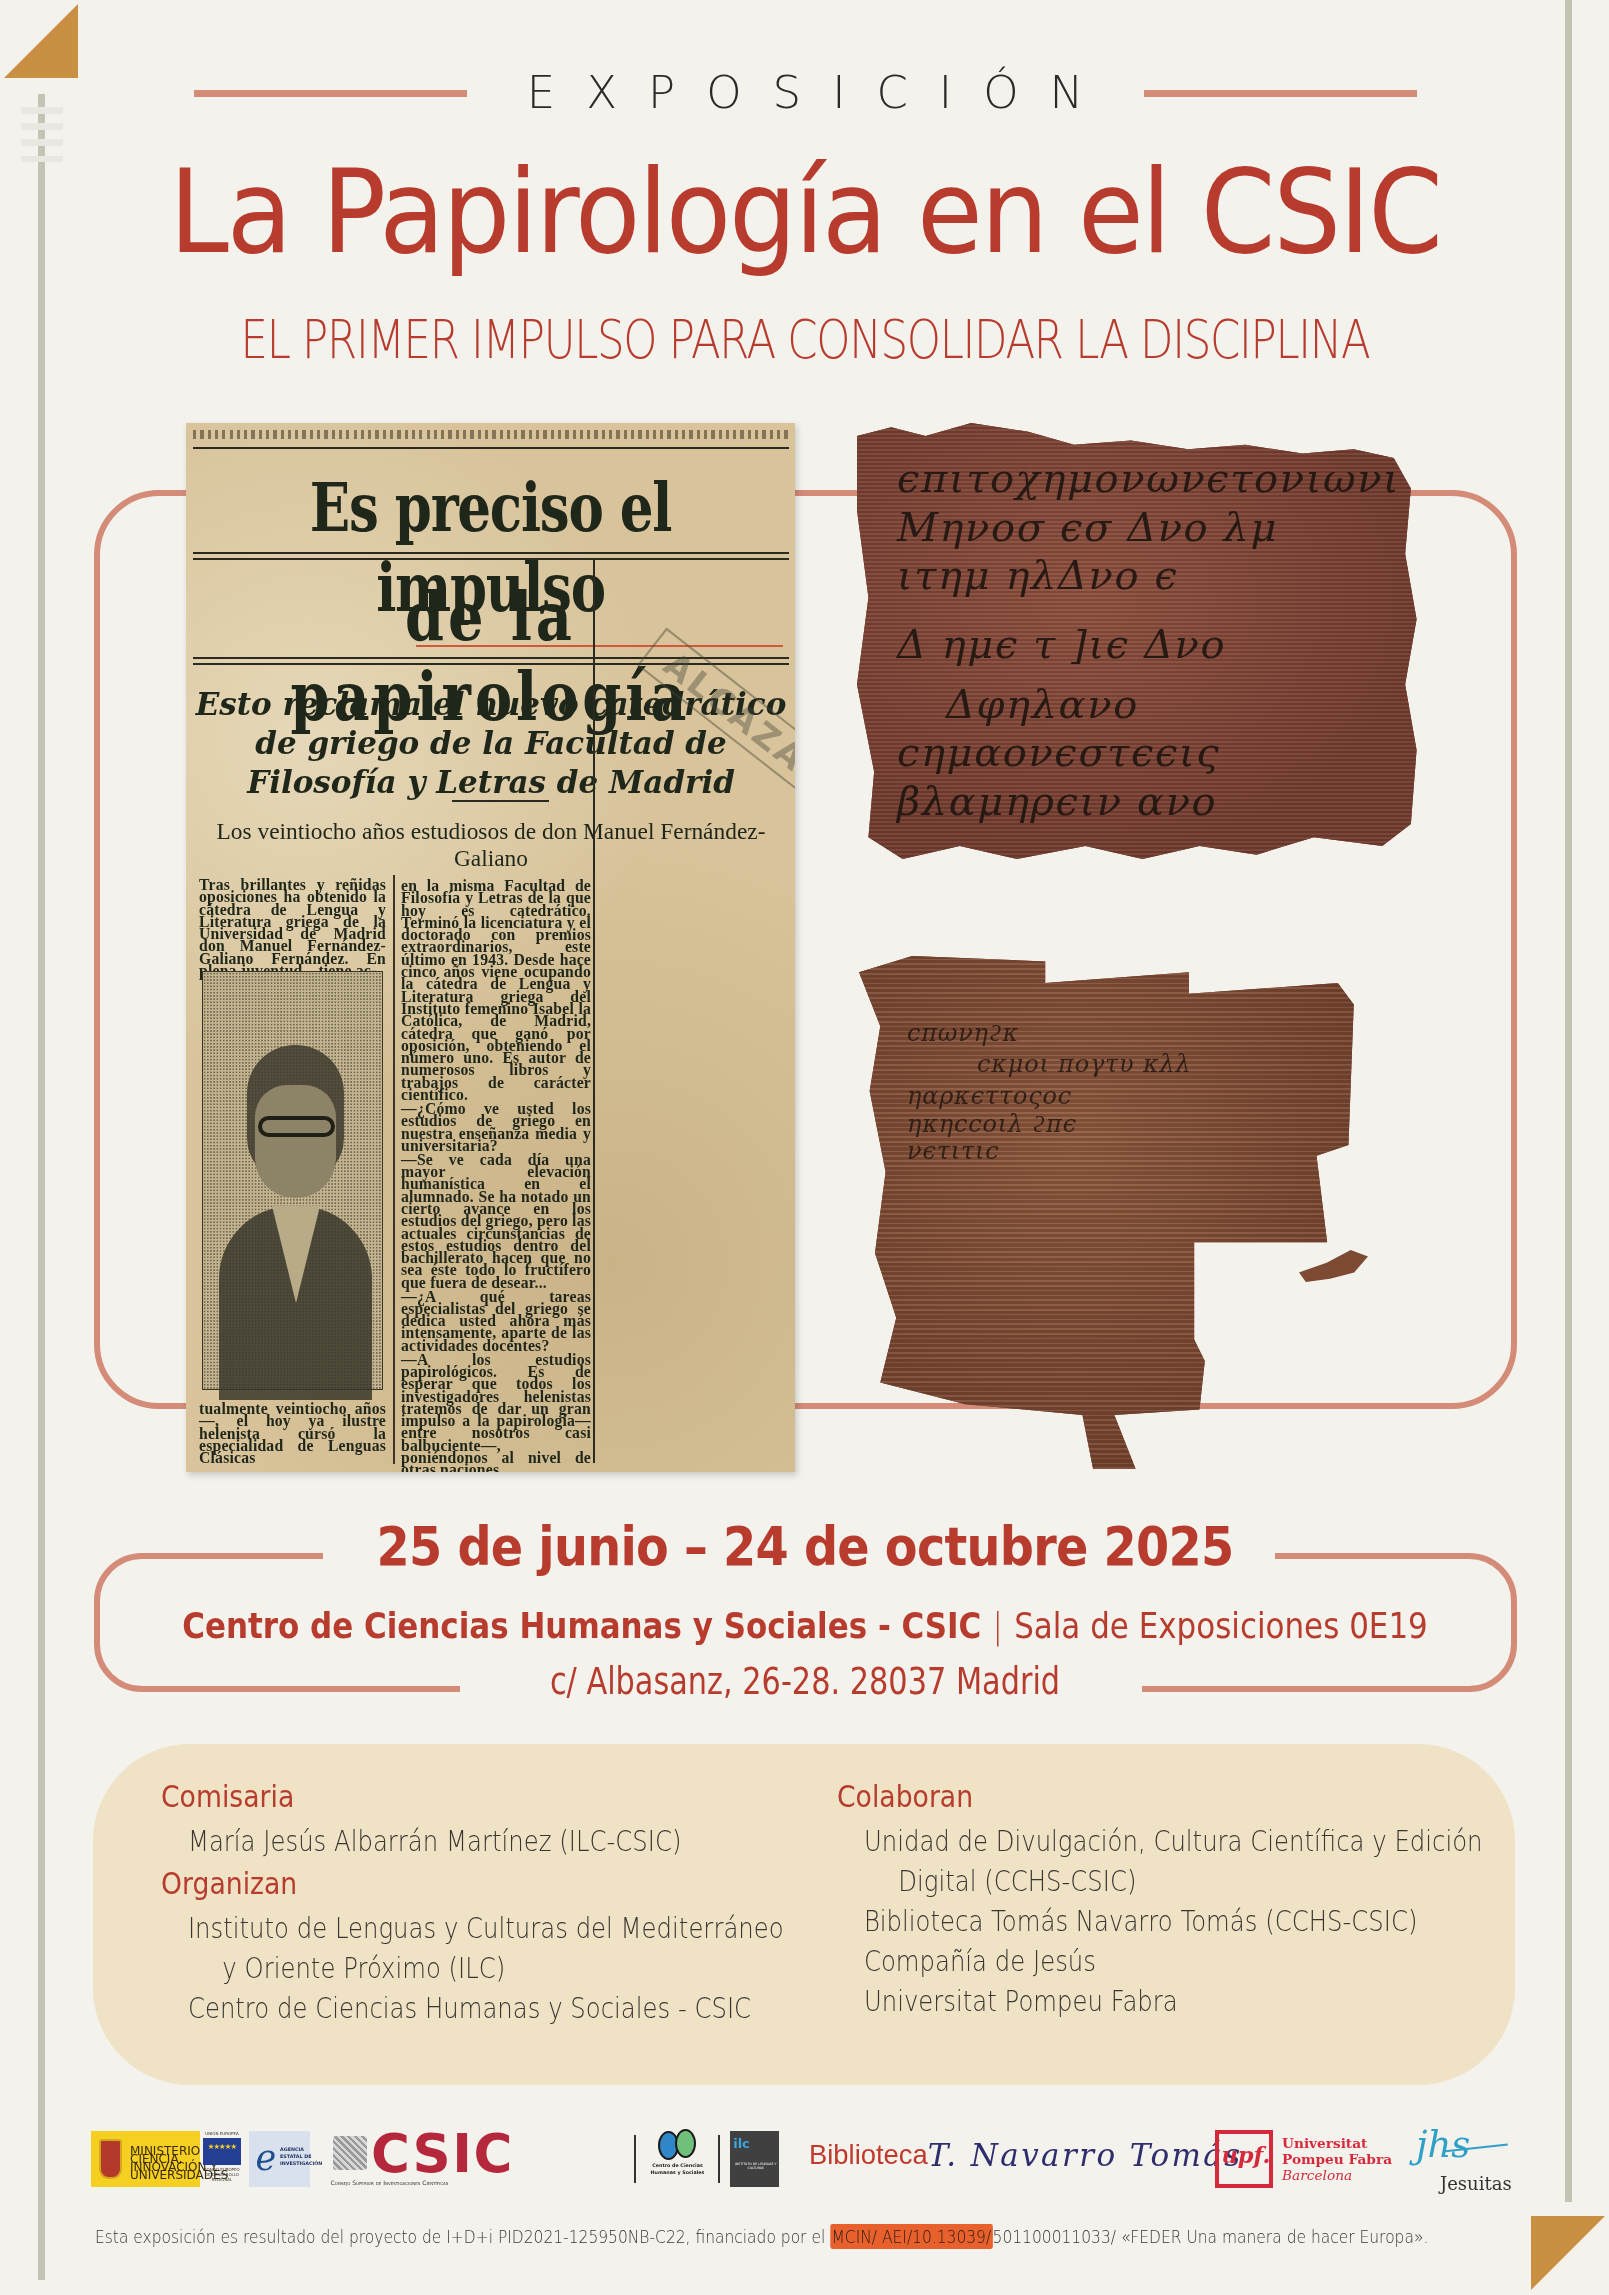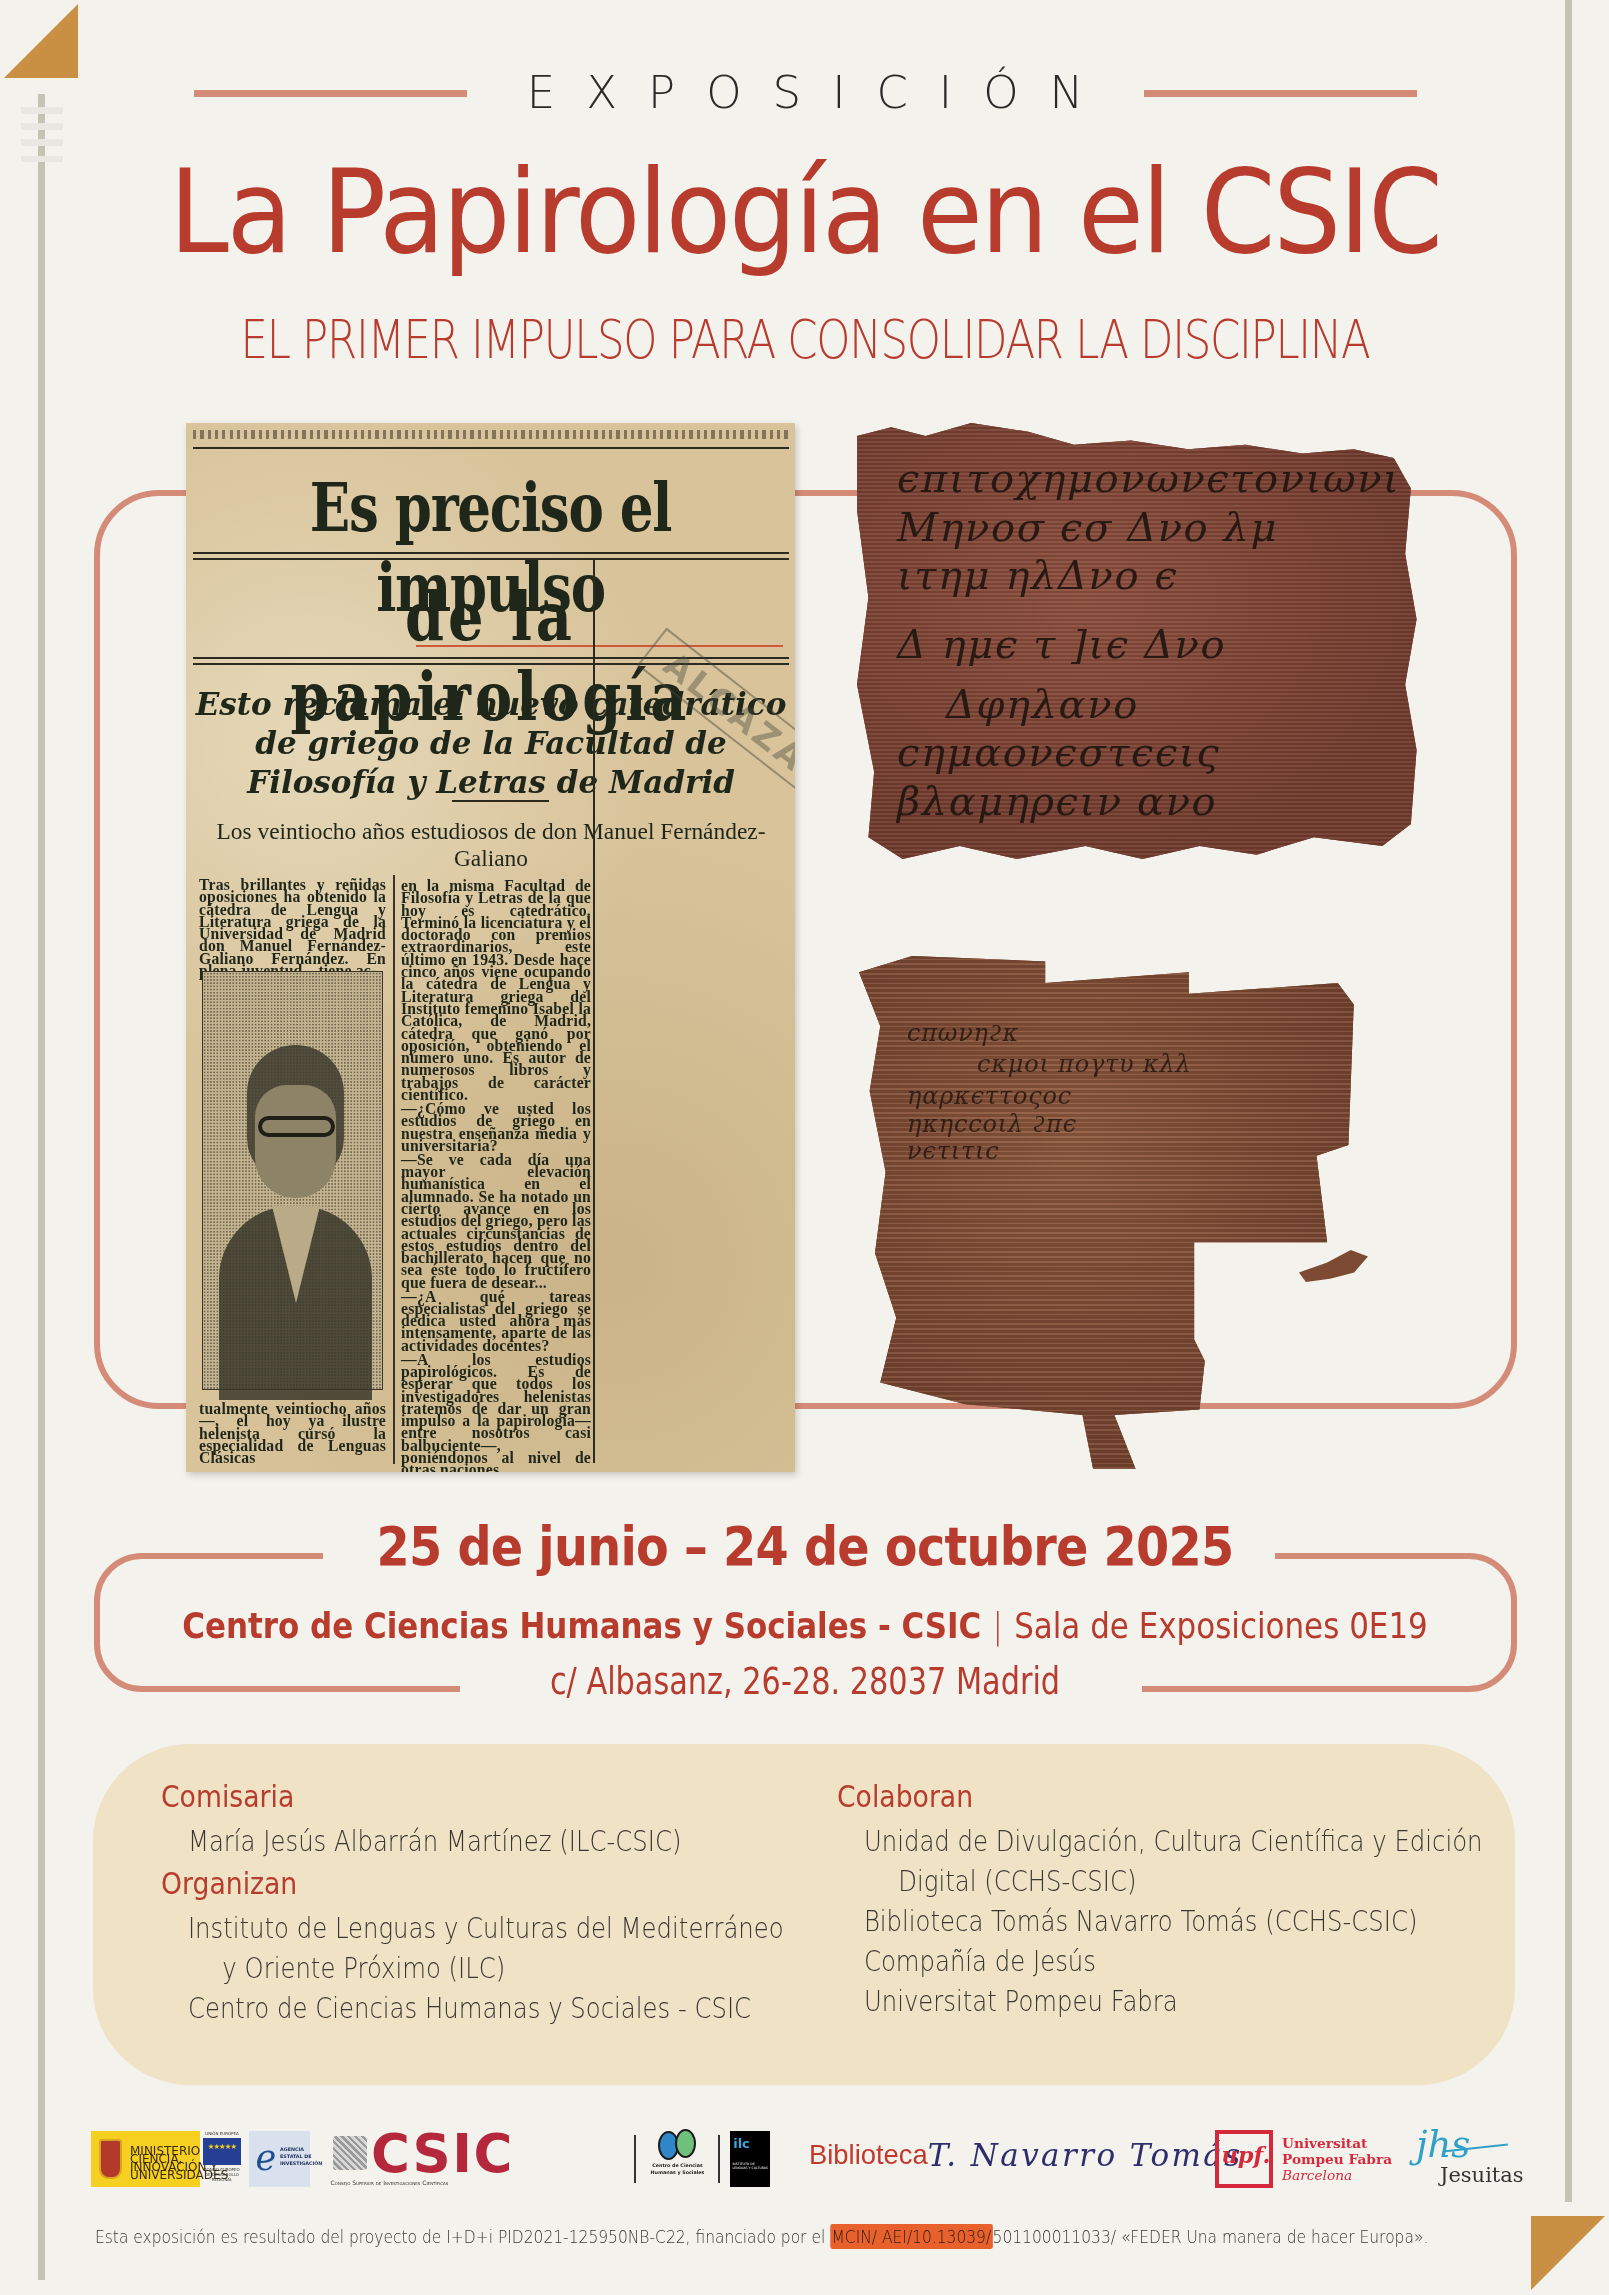--- a/index.html
+++ b/index.html
@@ -216,34 +216,34 @@
     font-weight: bold; font-size: 53px; color: #b5283b; letter-spacing: 1.6px; }
   .logo-csic .sub { position: absolute; left: 1.6px; top: 50px; font-family: "DejaVu Sans", sans-serif;
     font-size: 6px; color: #333; white-space: nowrap; font-variant: small-caps; }
   .logo-sep { width: 1.6px; height: 48px; background: #333; }
   .logo-cchs { left: 645px; top: 2129px; width: 65px; height: 58px; }
   .logo-cchs .rings { position: relative; width: 48px; height: 34px; margin: 0 auto; }
   .logo-cchs .rings i { position: absolute; width: 21px; height: 29px; border: 2.4px solid #1b1b1b; border-radius: 50%; }
   .logo-cchs .rings i:nth-child(1) { left: 4.8px; top: 1.6px; background: #2f86c8; }
   .logo-cchs .rings i:nth-child(2) { left: 21px; top: 0; background: #6ec07a; }
   .logo-cchs .txt { font-size: 4.8px; line-height: 6.5px; text-align: center; font-weight: bold; font-family: "DejaVu Sans", sans-serif; color: #222; }
-  .logo-ilc { left: 730px; top: 2131px; width: 40px; height: 56px; background: #000000; }
+  .logo-ilc { left: 730px; top: 2131px; width: 49px; height: 56px; background: #404040; text-align: center; }
   .logo-ilc .ic { position: absolute; left: 3.2px; top: 4.8px; font-size: 13px; font-weight: bold; color: #3aa7e0; font-family: "DejaVu Sans", sans-serif; }
   .logo-ilc .txt { position: absolute; left: 2.4px; top: 31px; font-size: 3.2px; line-height: 4px; color: #fff; font-family: "DejaVu Sans", sans-serif; }
   .logo-bib { left: 809px; top: 2137px; width: 371px; height: 48px; white-space: nowrap; }
   .logo-bib .b { font-family: "Liberation Sans", sans-serif; font-size: 27.4px; color: #c0392b; vertical-align: middle; }
   .logo-bib .sig { font-family: "DejaVu Serif", serif; font-style: italic; font-size: 31px; color: #2e2e6e; letter-spacing: 2.4px; vertical-align: middle; }
   .logo-upf { left: 1215px; top: 2130px; width: 58px; height: 58px; border: 4.8px solid #d62a3c; }
   .logo-upf .u { position: absolute; left: 2.4px; top: 8px; font-family: "DejaVu Serif", serif; font-weight: bold; font-style: italic; font-size: 22.6px; color: #d62a3c; }
   .logo-upf-txt { left: 1282px; top: 2135px; font-family: "DejaVu Serif", serif; color: #d62a3c; font-size: 13.7px; line-height: 16px; font-weight: bold; }
   .logo-upf-txt .it { font-style: italic; font-weight: normal; }
   .logo-jes { left: 1416px; top: 2129px; width: 97px; height: 58px; }
   .logo-jes .ihs { position: absolute; left: 0; top: -6.5px; font-family: "DejaVu Serif", serif; font-style: italic; font-size: 37px; color: #2fa0c8; }
   .logo-jes .swash { position: absolute; left: 27.4px; top: 18px; width: 65px; height: 2.4px; background: #2fa0c8; transform: rotate(-6deg); }
-  .logo-jes .word { position: absolute; left: 24px; top: 34px; font-family: "DejaVu Serif", serif; font-size: 21px; color: #333; }
+  .logo-jes .word { position: absolute; left: 24px; top: 44px; font-family: "DejaVu Serif", serif; font-size: 18px; color: #333; }
 
   
   .footer {
     left: 95px; top: 2226px; width: 1420px; font-family: "DejaVu Sans", sans-serif;
     font-size: 18px; color: #3a3632; white-space: nowrap; font-weight: 300;
     transform: scaleX(0.86); transform-origin: left;
   }
   .footer .hl { background: #e8612d; color: #2a1a10; padding: 1.6px 1.6px; border-radius: 2.4px; }
 </style>
 </head>

